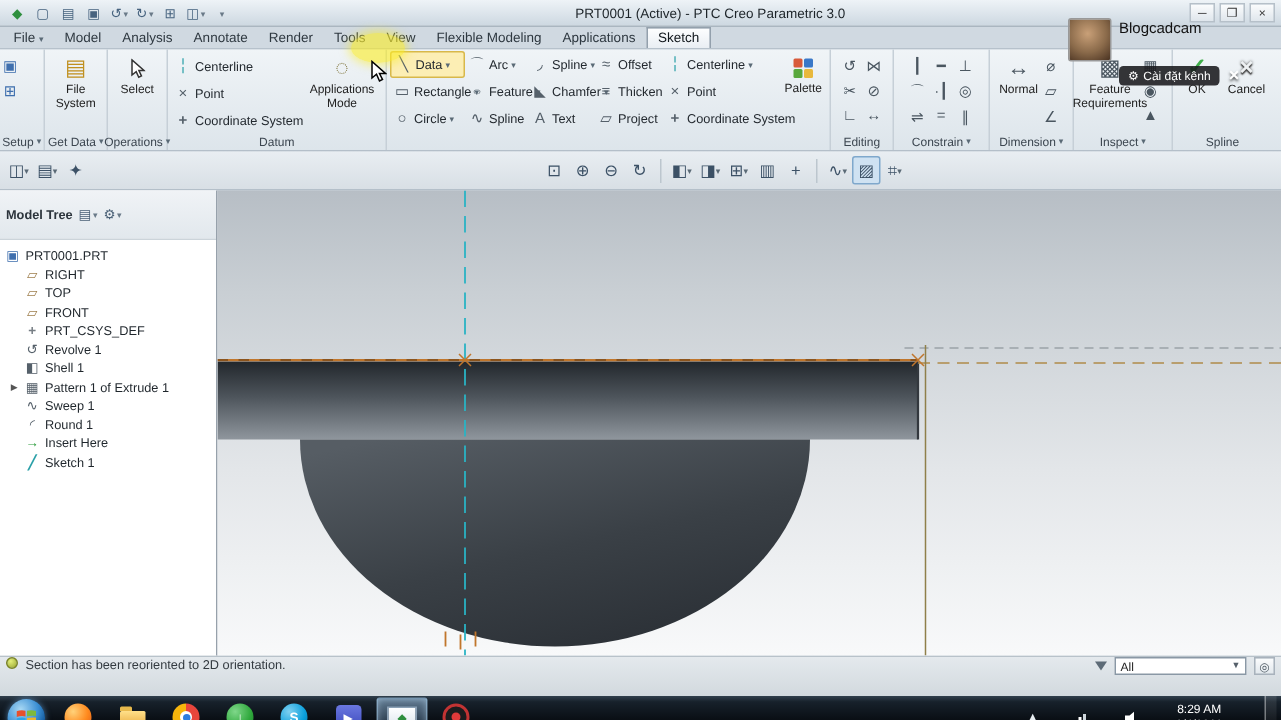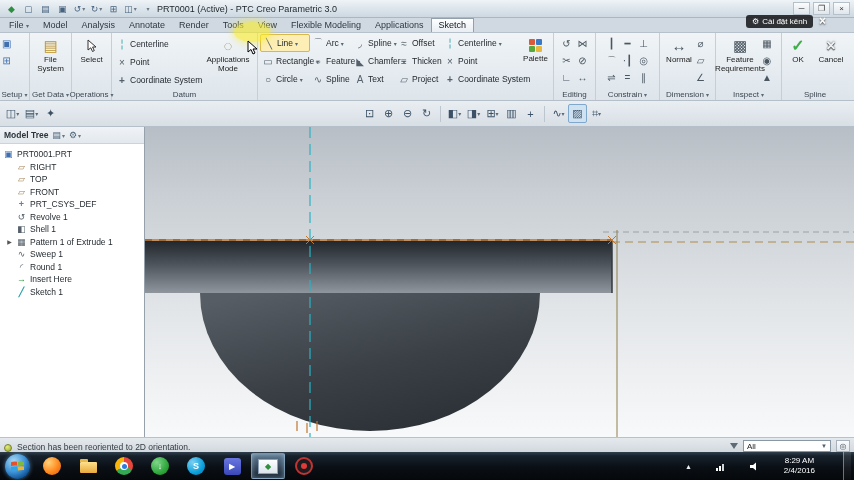--- a/index.html
+++ b/index.html
@@ -4,21 +4,21 @@
 <style>
   * { box-sizing: border-box; }
   html,body { margin:0; padding:0; }
   body { font-family:"Liberation Sans", sans-serif; }
   .app { position:relative; width:854px; height:480px; overflow:hidden; background:#dde3e9; font-size:9px; color:#222; }
 
   
   .titlebar { height:18px; background:linear-gradient(#eef3f7,#cdd8e1); border-bottom:1px solid #aab6c0; display:flex; align-items:center; padding:0 4px; gap:2px; }
   .qat { width:15px; height:14px; display:flex; align-items:center; justify-content:center; font-size:9px; color:#47637f; }
   .qat .dd { font-size:6px; margin-left:1px; color:#6a7a88; }
-  .tb-title { flex:1; text-align:left; font-size:9px; color:#1d2429; }
+  .tb-title { flex:1; text-align:center; font-size:9px; color:#1d2429; }
   .winbtn { width:17px; height:13px; display:flex; align-items:center; justify-content:center; font-size:8px; color:#333; border:1px solid #b6c0c9; background:linear-gradient(#fbfcfd,#dfe6ec); margin-left:1px; }
 
   
   .tabsrow { height:15px; background:#d0d9e1; display:flex; align-items:flex-end; padding-left:2px; border-bottom:1px solid #b6c1cb; }
   .tab { padding:1px 7px 2px; font-size:9px; color:#2e3840; white-space:nowrap; }
   .tab .dd { font-size:6px; color:#5a6a76; }
   .tab.active { background:linear-gradient(#fdfeff,#e9eef3); border:1px solid #93a0ac; border-bottom:none; color:#10161b; }
 
   
   .ribbon { height:68px; background:linear-gradient(#f0f4f7,#dde5eb); border-bottom:1px solid #b4bfc9; display:flex; }
@@ -45,35 +45,35 @@
   
   .toolbar2 { height:26px; background:linear-gradient(#e9eef2,#d8dfe5); border-bottom:1px solid #b4bfc9; display:flex; align-items:center; padding:0 3px; }
   .t2btn { width:19px; height:19px; display:flex; align-items:center; justify-content:center; font-size:11px; color:#3c5166; border-radius:2px; }
   .t2btn .dd { font-size:6px; margin-left:0; color:#5a6a76; }
   .t2btn.active { background:#cfe2f2; border:1px solid #7fa8cc; }
   .t2sep { width:1px; height:16px; background:#bcc6ce; margin:0 4px; }
 
   
   .main { position:relative; height:310px; }
   .tree { position:absolute; left:0; top:0; width:145px; height:100%; background:#ffffff; border-right:1px solid #97a1ab; display:flex; flex-direction:column; }
-  .tree-header { height:17px; background:linear-gradient(#f0f3f6,#e2e8ed); border-bottom:1px solid #ccd4da; display:flex; align-items:center; padding:0 4px; gap:4px; }
+  .tree-header { height:17px; background:linear-gradient(#f0f3f6,#e2e8ed); border-bottom:1px solid #ccd4da; display:flex; align-items:center; padding:16px 4px; gap:4px; }
   .tree-title { font-weight:bold; font-size:8.5px; color:#2c343c; }
   .th-icon { display:flex; align-items:center; font-size:9px; color:#4a6076; gap:1px; }
   .th-icon .dd { font-size:6px; color:#6a7a88; }
   .titem { height:12.5px; display:flex; align-items:center; gap:3px; padding-left:16px; font-size:8.5px; color:#1f262c; white-space:nowrap; }
   .titem.root { padding-left:3px; }
   .titem .exp { width:7px; font-size:6px; color:#555; text-align:center; }
   .ticon { width:11px; text-align:center; font-size:9px; flex:0 0 auto; }
   .ic-part { color:#3f6fae; } .ic-plane { color:#a08050; } .ic-csys { color:#767d84; font-weight:bold; }
   .ic-feat { color:#55606a; } .ic-insert { color:#2c9c3c; font-weight:bold; } .ic-sketch { color:#2aa0a8; font-weight:bold; }
 
   .gfx { position:absolute; left:145px; top:0; right:0; height:100%; background:linear-gradient(180deg,#b7bec5 0%,#c9cfd4 22%,#e3e6e9 60%,#f8f9fa 100%); }
 
   
-  .statusbar { height:15px; background:linear-gradient(#e4e9ed,#d2d9de); border-top:1px solid #b8c2ca; display:flex; align-items:flex-end; padding:0 4px; gap:5px; font-size:8.5px; color:#333a40; }
+  .statusbar { height:27px; background:linear-gradient(#e4e9ed,#d2d9de); border-top:1px solid #b8c2ca; display:flex; align-items:flex-start; padding:0 4px; gap:5px; font-size:8.5px; color:#333a40; }
   .st-dot { width:8px; height:8px; border-radius:50%; background:radial-gradient(circle at 35% 30%,#e4ef7a,#9aa832); border:1px solid #7a8426; }
   .st-right { margin-left:auto; display:flex; align-items:center; gap:5px; }
   .funnel { width:0; height:0; border-left:4px solid transparent; border-right:4px solid transparent; border-top:6px solid #5d6b77; }
   .combo { width:88px; height:12px; background:#fff; border:1px solid #8a98a5; display:flex; align-items:center; padding:0 3px; font-size:8px; color:#222;gap:37px; }
   .combo .dd { margin-left:auto; font-size:6px; color:#55606a; }
   .st-btn { width:14px; height:12px; border:1px solid #a8b2bc; background:linear-gradient(#fbfcfd,#e2e8ed); display:flex; align-items:center; justify-content:center; font-size:8px; color:#4a5660; }
 
   
   .taskbar { height:28px; background:linear-gradient(#31404d 0%,#17212b 14%,#0a0f15 55%,#05080b 100%); display:flex; align-items:center; padding:0 1px; }
   .orb { width:25px; height:25px; border-radius:50%; margin:0 4px; background:radial-gradient(circle at 35% 28%,#a8d8f4,#3b8fd4 48%,#0c4e8f 78%,#063059); box-shadow:0 0 4px rgba(120,190,255,.55); display:flex; align-items:center; justify-content:center; }
@@ -213,21 +213,21 @@
       <div class="glabel">
           <span>Datum</span>
         </div>
     </div>
 
     <div class="group" style="width:296px;">
       <div class="gcontent" style="padding-top:1px;">
         <div class="sketchgrid">
           <div class="rbtn hover">
               <span class="ric">╲</span>
-              <span>Line</span>
+              <span>Data</span>
               <span class="dd">▾</span>
             </div>
           <div class="rbtn">
               <span class="ric">▭</span>
               <span>Rectangle</span>
               <span class="dd">▾</span>
             </div>
           <div class="rbtn">
               <span class="ric">○</span>
               <span>Circle</span>
@@ -578,20 +578,24 @@
         </svg>
       <div class="clock">
         <div>8:29 AM</div>
         <div>2/4/2016</div>
       </div>
       <div class="showdesk"></div>
     </div>
   </div>
 
   <div class="channel">
+    <div class="ch-row1">
+      <div class="avatar"></div>
+      <div class="ch-name">Blogcadcam</div>
+    </div>
     <div class="ch-row2">
       <div class="ch-pill">
         <span>⚙</span>
         <span>Cài đặt kênh</span>
       </div>
       <span class="ch-close">×</span>
     </div>
   </div>
 
   <div class="highlight-blob"></div>

